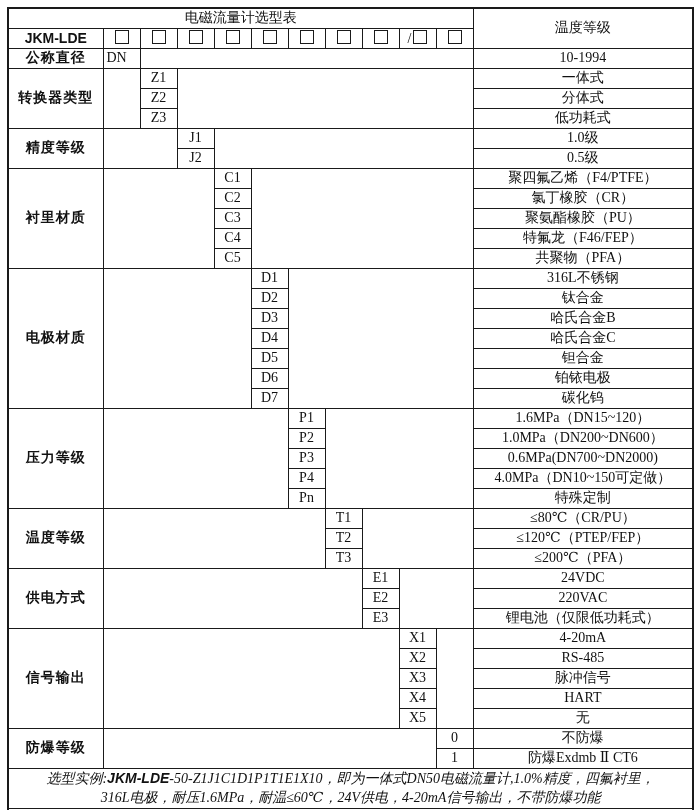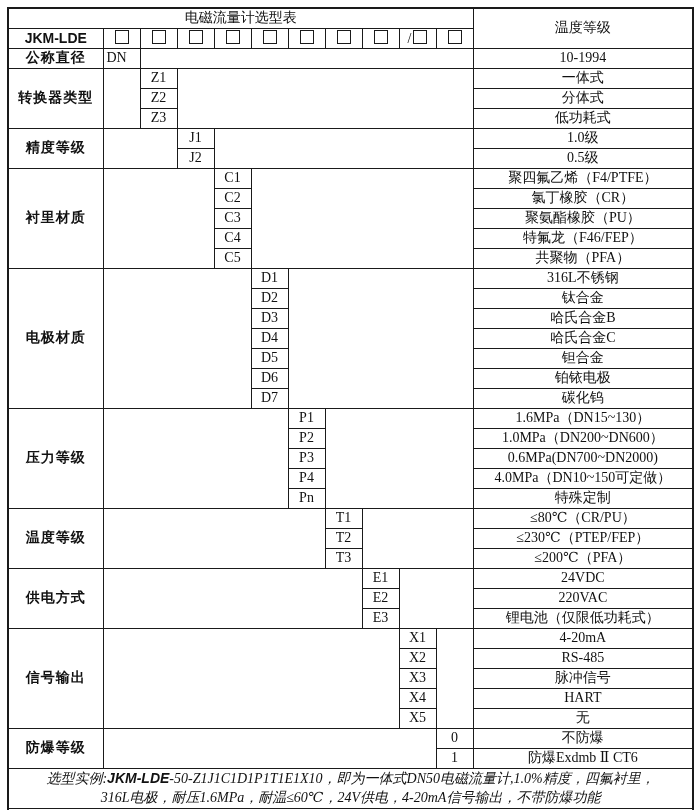--- a/index.html
+++ b/index.html
@@ -184,21 +184,21 @@
         </tr>
         <tr>
           <td class="code-cell">D7</td>
           <td class="desc-cell">碳化钨</td>
         </tr>
         <tr>
           <td class="cat-label" rowspan="5">压力等级</td>
           <td colspan="5" rowspan="5"></td>
           <td class="code-cell">P1</td>
           <td colspan="4" rowspan="5"></td>
-          <td class="desc-cell">1.6MPa（DN15~130）</td>
+          <td class="desc-cell">1.6MPa（DN15~120）</td>
         </tr>
         <tr>
           <td class="code-cell">P2</td>
           <td class="desc-cell">1.0MPa（DN200~DN600）</td>
         </tr>
         <tr>
           <td class="code-cell">P3</td>
           <td class="desc-cell">0.6MPa(DN700~DN2000)</td>
         </tr>
         <tr>
@@ -211,21 +211,21 @@
         </tr>
         <tr>
           <td class="cat-label" rowspan="3">温度等级</td>
           <td colspan="6" rowspan="3"></td>
           <td class="code-cell">T1</td>
           <td colspan="3" rowspan="3"></td>
           <td class="desc-cell">≤80℃（CR/PU）</td>
         </tr>
         <tr>
           <td class="code-cell">T2</td>
-          <td class="desc-cell">≤230℃（PTEP/FEP）</td>
+          <td class="desc-cell">≤120℃（PTEP/FEP）</td>
         </tr>
         <tr>
           <td class="code-cell">T3</td>
           <td class="desc-cell">≤200℃（PFA）</td>
         </tr>
         <tr>
           <td class="cat-label" rowspan="3">供电方式</td>
           <td colspan="7" rowspan="3"></td>
           <td class="code-cell">E1</td>
           <td colspan="2" rowspan="3"></td>

